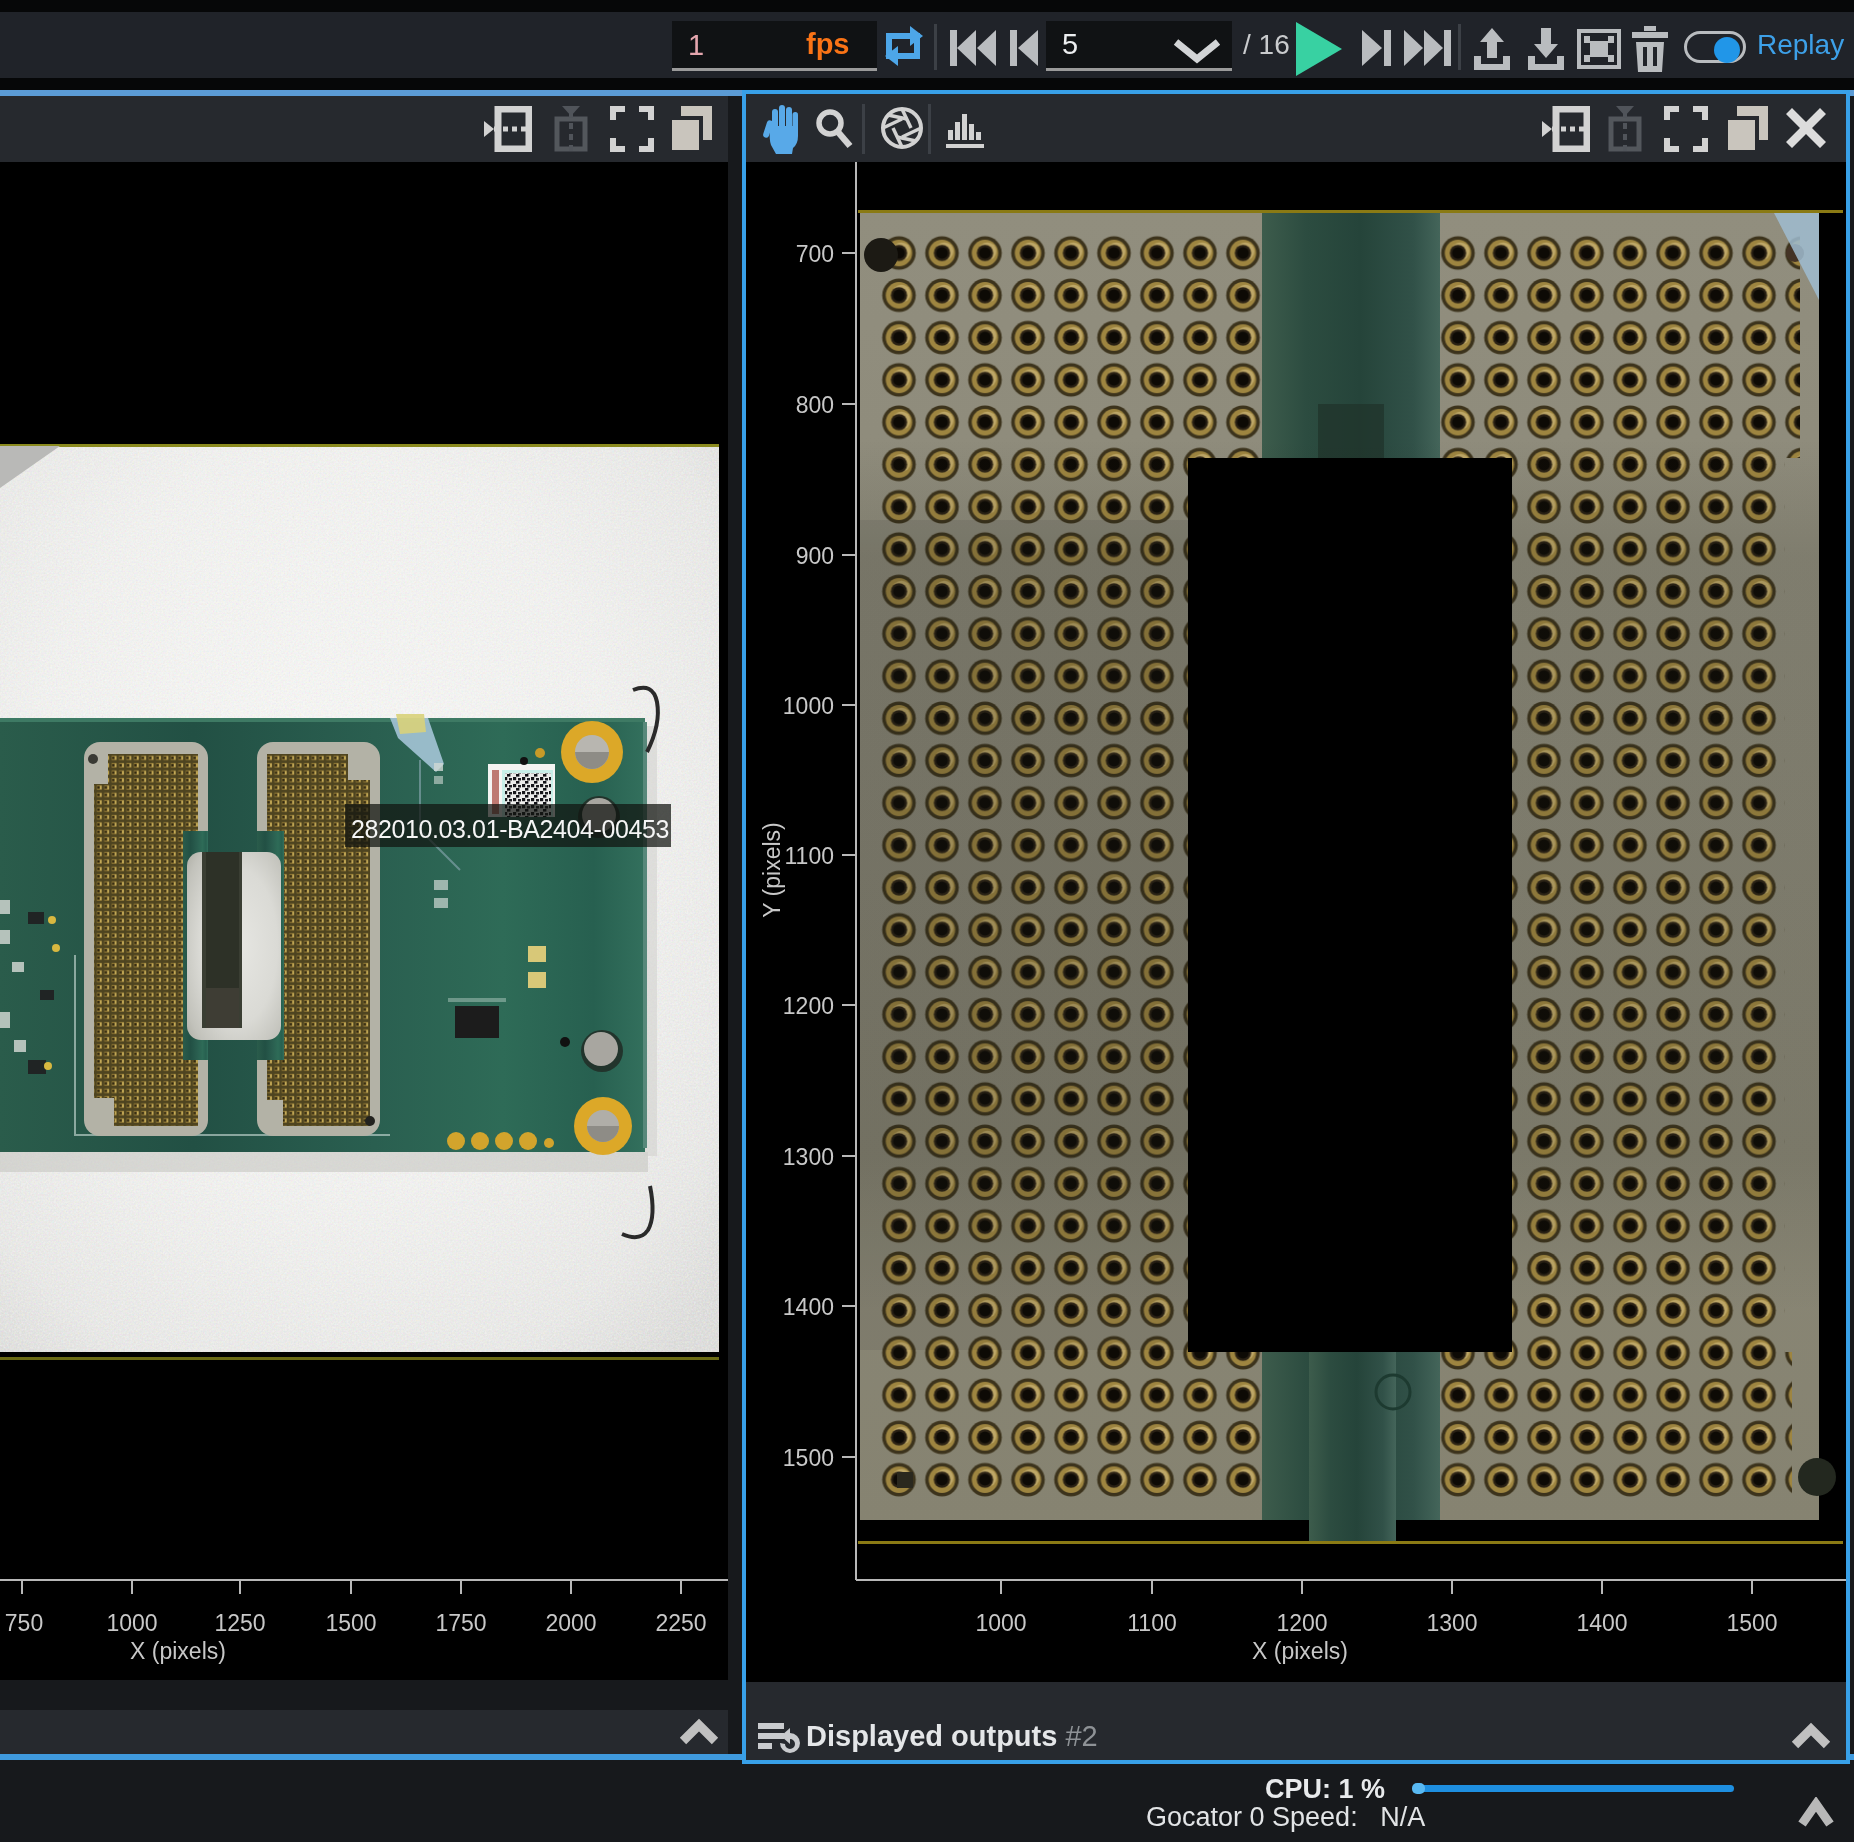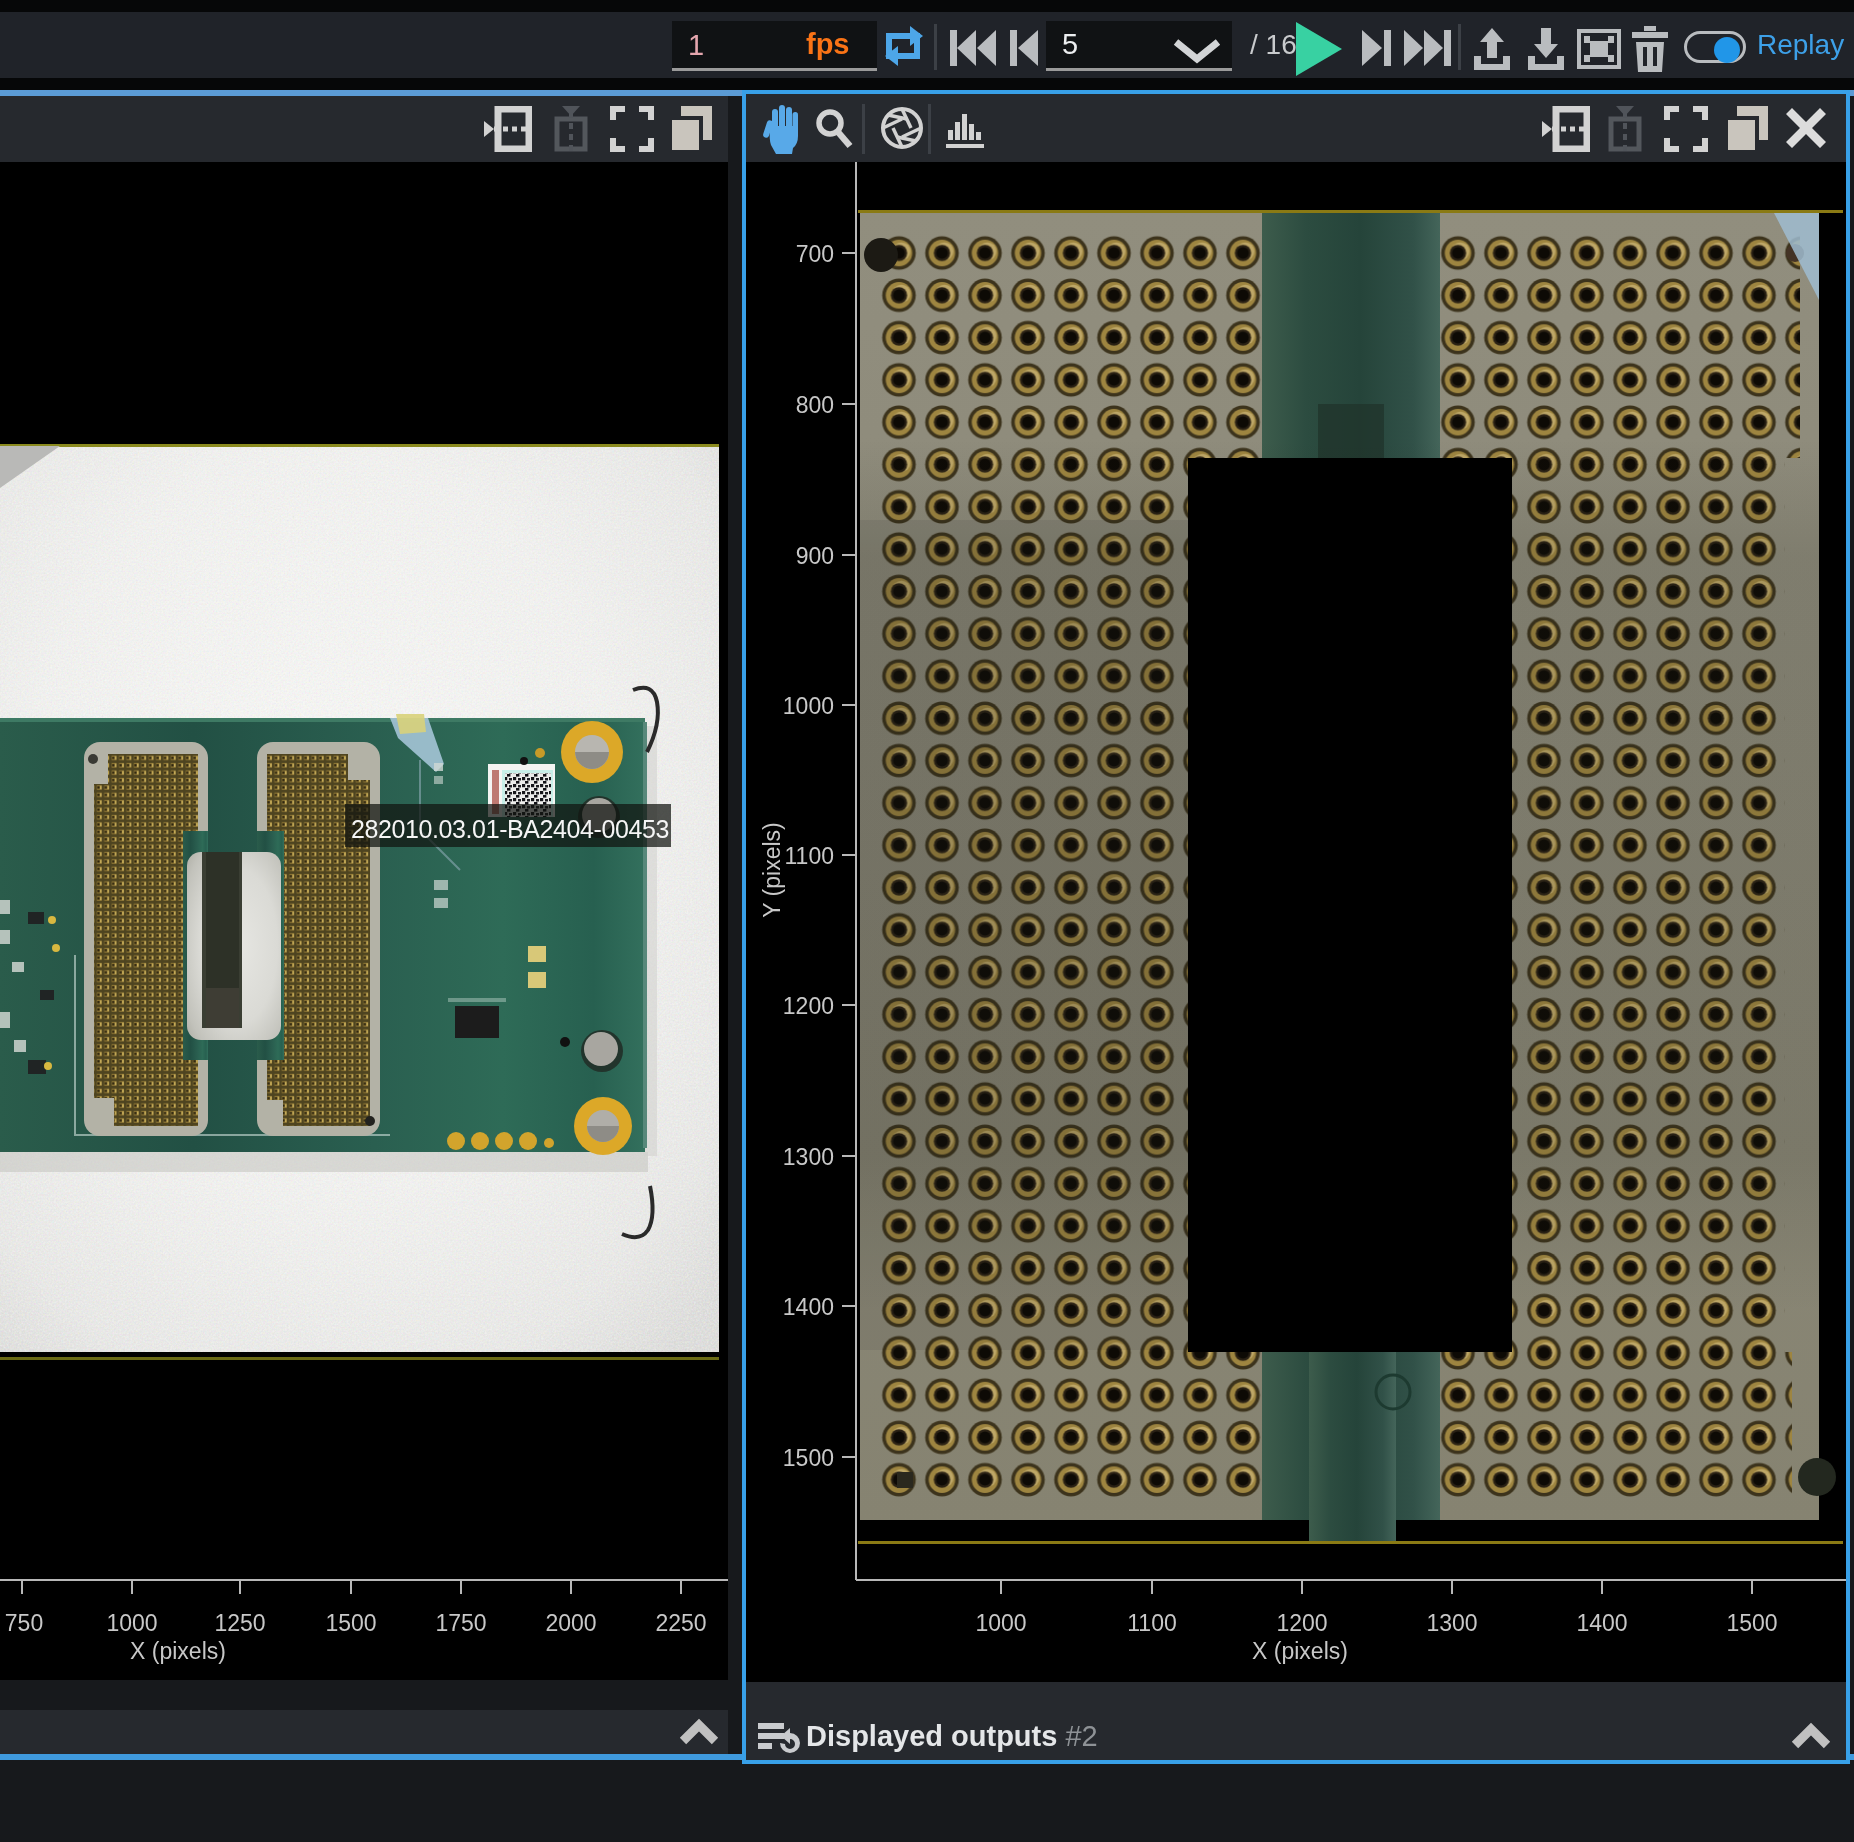--- a/index.html
+++ b/index.html
@@ -38,21 +38,21 @@
     <svg class="abs" style="left:1008px;top:18px;" width="36" height="36" viewBox="0 0 36 36">
       <rect x="2" y="0" width="7" height="36" fill="#b9bcbf"></rect>
       <path d="M30 0 L30 36 L10 18 Z" fill="#b9bcbf"></path>
     </svg>
 
     <div class="abs" style="left:1046px;top:9px;width:186px;height:50px;background:#101214;border-bottom:3px solid #9a9a9a;box-sizing:border-box;"></div>
     <div class="abs" style="left:1062px;top:16px;font-size:29px;color:#eceef0;">5</div>
     <svg class="abs" style="left:1172px;top:26px;" width="50" height="26" viewBox="0 0 50 26">
       <polyline points="4,4 25,21 46,4" fill="none" stroke="#d2d4d6" stroke-width="7"></polyline>
     </svg>
-    <div class="abs" style="left:1243px;top:17px;font-size:28px;color:#c9cbcd;margin-left:7px;">/ 16</div>
+    <div class="abs" style="left:1243px;top:17px;font-size:28px;color:#c9cbcd;">/ 16</div>
 
     <svg class="abs" style="left:1294px;top:10px;" width="50" height="54" viewBox="0 0 50 54">
       <path d="M2 0 L2 54 L48 27 Z" fill="#38d1a2"></path>
     </svg>
 
     <svg class="abs" style="left:1358px;top:18px;" width="36" height="36" viewBox="0 0 36 36">
       <path d="M4 0 L4 36 L24 18 Z" fill="#b9bcbf"></path>
       <rect x="26" y="0" width="7" height="36" fill="#b9bcbf"></rect>
     </svg>
 
@@ -472,14 +472,23 @@
         <rect x="0" y="22" width="14" height="6"></rect>
       </g>
       <path d="M22 22 a10 10 0 1 0 10-10 l0-5 -9 8 9 8 0-5 a5 5 0 1 1-5 5 Z" fill="#c9cbce"></path>
     </svg>
     <div class="abs" style="left:60px;top:6px;font-size:29px;font-weight:bold;color:#e4e6e8;">Displayed outputs <span style="font-weight:normal;color:#8e9296;">#2</span></div>
     <svg class="abs" style="left:1042px;top:6px;" width="46" height="32" viewBox="0 0 46 32">
       <polyline points="7,25 23,9 39,25" fill="none" stroke="#c0c0c0" stroke-width="9"></polyline>
     </svg>
   </div>
 
+  <div class="abs" id="statusbar" style="left:0;top:1760px;width:1854px;height:82px;">
+    <div class="abs" style="left:1180px;top:14px;width:205px;text-align:right;font-size:27px;font-weight:bold;color:#e8eaec;">CPU: 1 %</div>
+    <div class="abs" style="left:1146px;top:42px;font-size:27px;color:#e2e4e6;">Gocator 0 Speed:&nbsp;&nbsp; N/A</div>
+    <div class="abs" style="left:1413px;top:25px;width:321px;height:7px;border-radius:4px;background:#1e8fe0;"></div>
+    <div class="abs" style="left:1412px;top:23px;width:13px;height:11px;border-radius:5px;background:#59b9f2;"></div>
+    <svg class="abs" style="left:1797px;top:37px;" width="38" height="32" viewBox="0 0 38 32">
+      <polyline points="5,27 19,7 33,27" fill="none" stroke="#b8b8b8" stroke-width="9"></polyline>
+    </svg>
+  </div>
 
 </div>
 
 </body></html>

